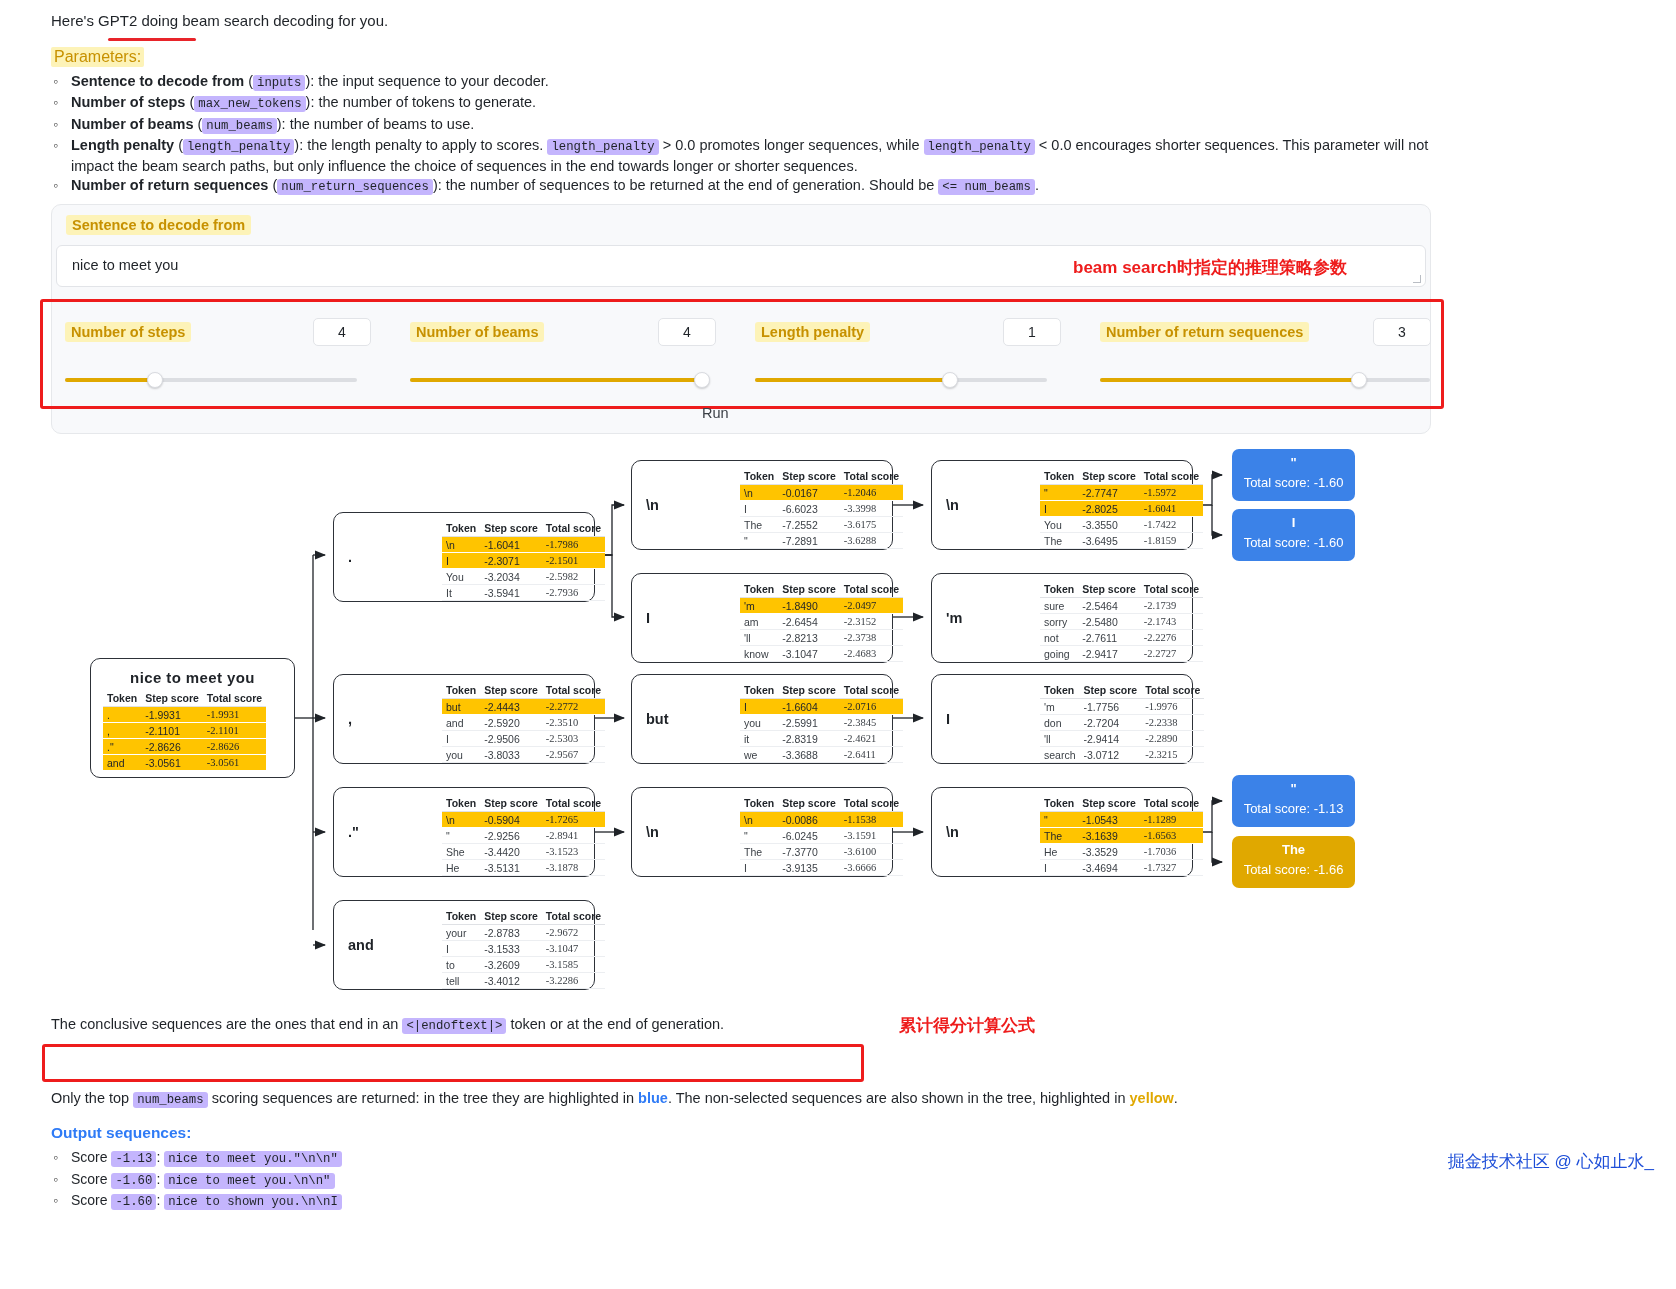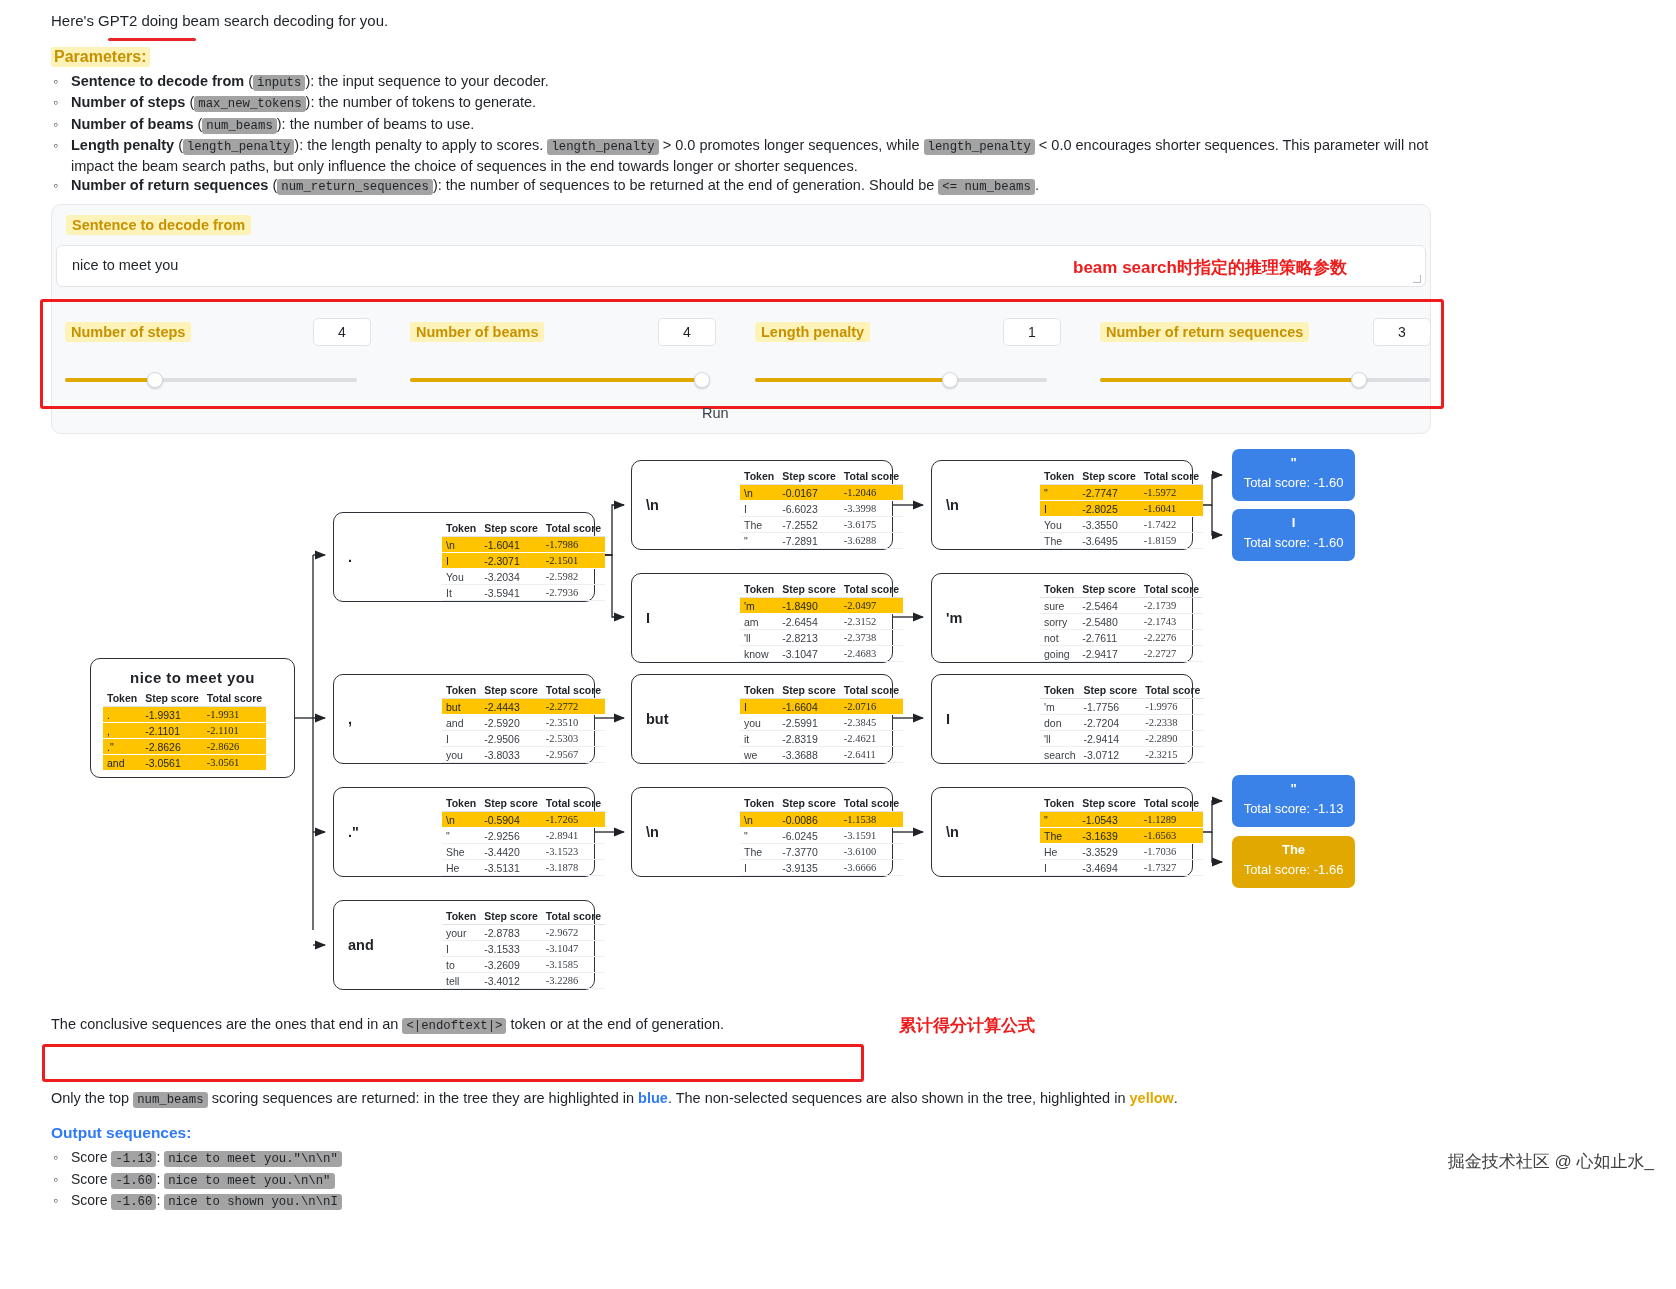--- a/index.html
+++ b/index.html
@@ -10,27 +10,27 @@
     font-family: "Liberation Sans", sans-serif;
     color: #1f2328;
     position: relative;
     overflow: hidden;
   }
   .page { position:absolute; inset:0; }
 
   
   .intro { position:absolute; left:51px; top:12px; font-size:15px; color:#1f2328; }
   .redunderline { position:absolute; left:108px; top:38px; width:88px; height:3px; background:#e8242a; border-radius:2px;}
-  .params-head { position:absolute; left:51px; top:47px; font-size:16px; font-weight:bold; color:#c79100;
+  .params-head { position:absolute; left:51px; top:47px; font-size:16px; font-weight:normal; color:#c79100;
                  background:#fdf3b8; padding:1px 3px; border-radius:2px;}
   ul.params { position:absolute; left:51px; top:72px; width:1380px; margin:0; padding:0 0 0 20px; list-style:none;}
   ul.params li { position:relative; font-size:14.5px; line-height:18.8px; color:#1f2328; padding-left:0; margin:0 0 0.5px 0;}
   ul.params li:before { content:"\25E6"; position:absolute; left:-18px; top:0px; color:#444; font-size:14px;}
   ul.params li b { font-weight:bold; }
-  code.inl { font-family:"Liberation Mono", monospace; font-size:12.3px; background:#a3a3a3; border-radius:3px;
+  code.inl { font-family:"Liberation Mono", monospace; font-size:12.3px; background:#c4b5fd; border-radius:3px;
              padding:1px 4px; color:#1f2328; }
 
   
   .app-card { position:absolute; left:51px; top:204px; width:1380px; height:230px;
               background:#f8f9fb; border:1px solid #e6e8eb; border-radius:10px; }
   .lbl-chip { background:#fdf3b8; color:#c79100; font-weight:bold; font-size:14.5px;
               padding:2px 6px; border-radius:3px; display:inline-block;}
   .sent-label { position:absolute; left:66px; top:215px; }
   .textarea { position:absolute; left:56px; top:245px; width:1370px; height:42px;
               background:#ffffff; border:1px solid #e2e4e8; border-radius:6px; }
@@ -91,21 +91,21 @@
   .btm { position:absolute; left:51px; font-size:14.5px; color:#1f2328; }
   .b1 { top:1016px; }
   .b2 { top:1053px; }
   .b3 { top:1090px; }
   .outhead { position:absolute; left:51px; top:1124px; font-size:15.5px; font-weight:bold; color:#2f7bf6; }
   ul.outs { position:absolute; left:51px; top:1148px; margin:0; padding:0 0 0 20px; list-style:none; }
   ul.outs li { position:relative; font-size:14px; line-height:18.5px; margin-bottom:1px;}
   ul.outs li:before { content:"\25E6"; position:absolute; left:-18px; top:0; color:#444; font-size:14px;}
   .blue-w { color:#2f7bf6; font-weight:bold; }
   .yellow-w { color:#e0a800; font-weight:bold; }
-  .watermark { position:absolute; right:22px; top:1150px; font-size:17px; color:#404040; }
+  .watermark { position:absolute; right:22px; top:1150px; font-size:17px; color:#1d4ed8; }
 </style>
 </head>
 <body>
 
 <div class="page">
 
   <div class="intro">Here's GPT2 doing beam search decoding for you.</div>
   <div class="redunderline"></div>
   <div class="params-head">Parameters:</div>
 

